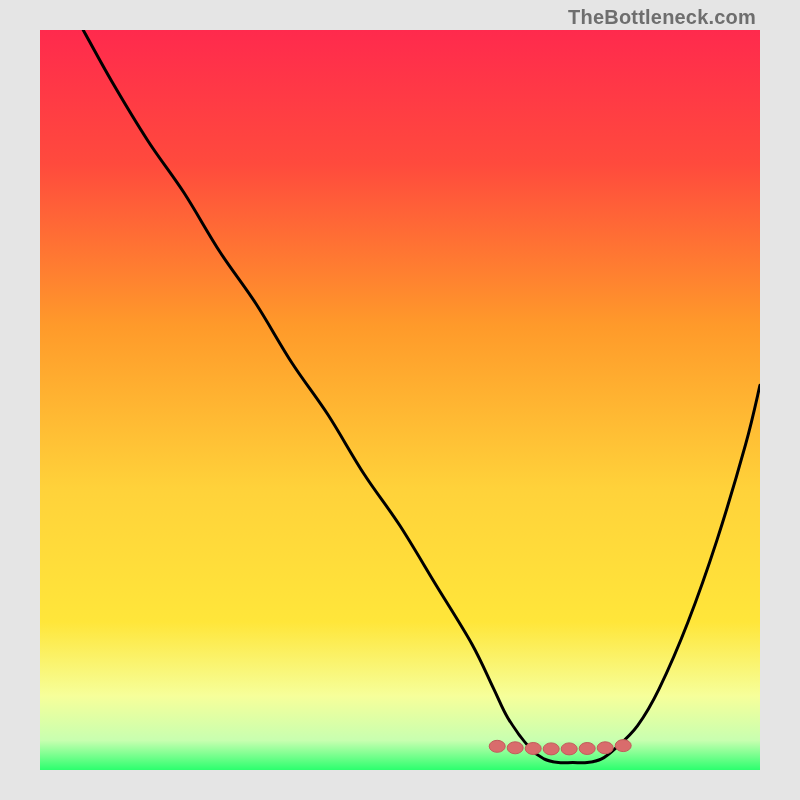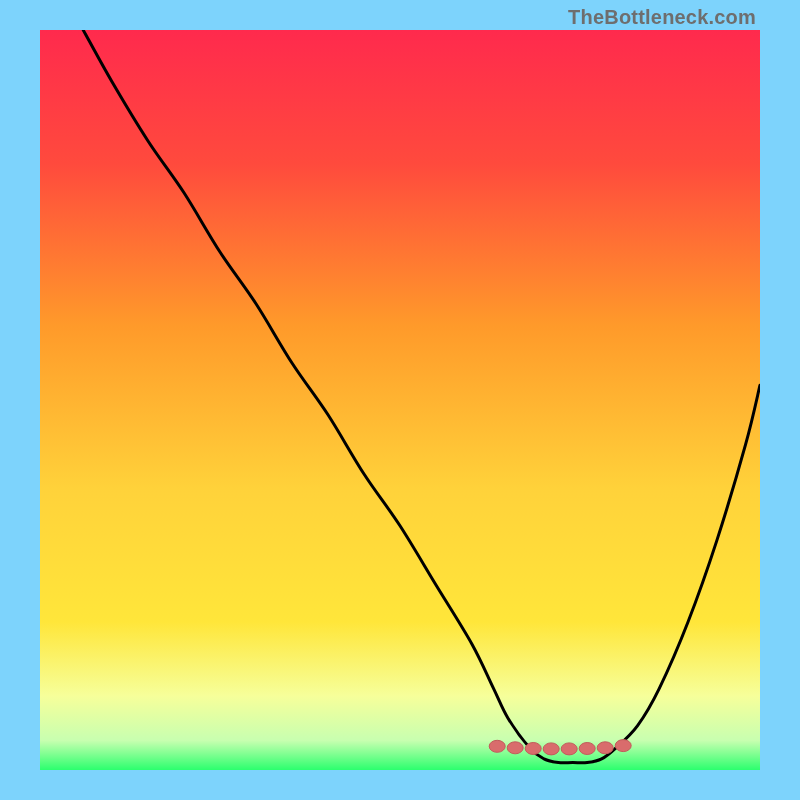--- a/index.html
+++ b/index.html
@@ -9,21 +9,21 @@
     height: 800px;
     background: #000;
     overflow: hidden;
   }
   .frame {
     position: absolute;
     left: 0;
     top: 0;
     width: 800px;
     height: 800px;
-    background: #7dd3fc;
+    background: #e5e5e5;
   }
   .plot {
     position: absolute;
     left: 40px;
     top: 30px;
     width: 720px;
     height: 740px;
   }
   .grad {
     position: absolute;

